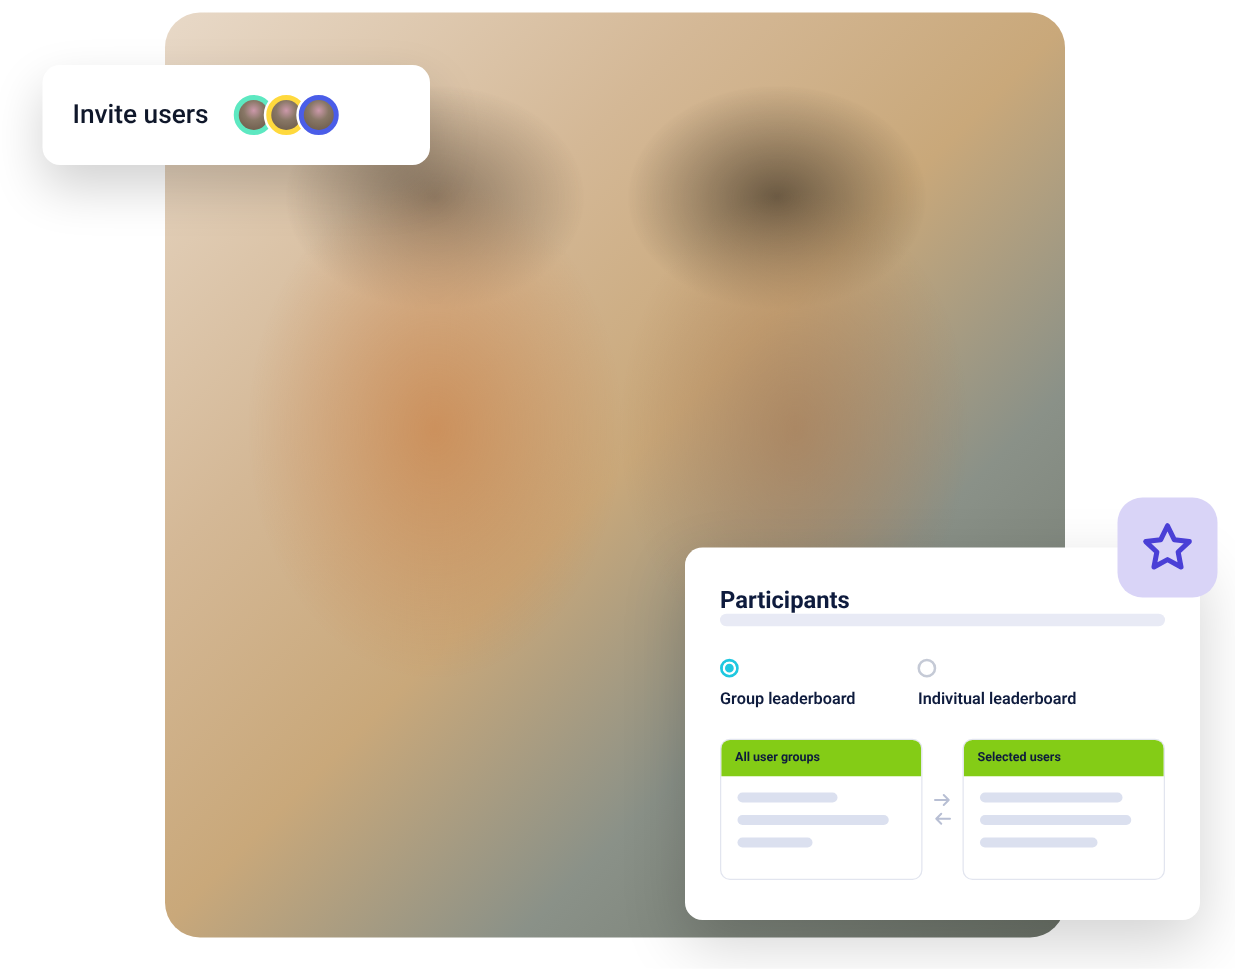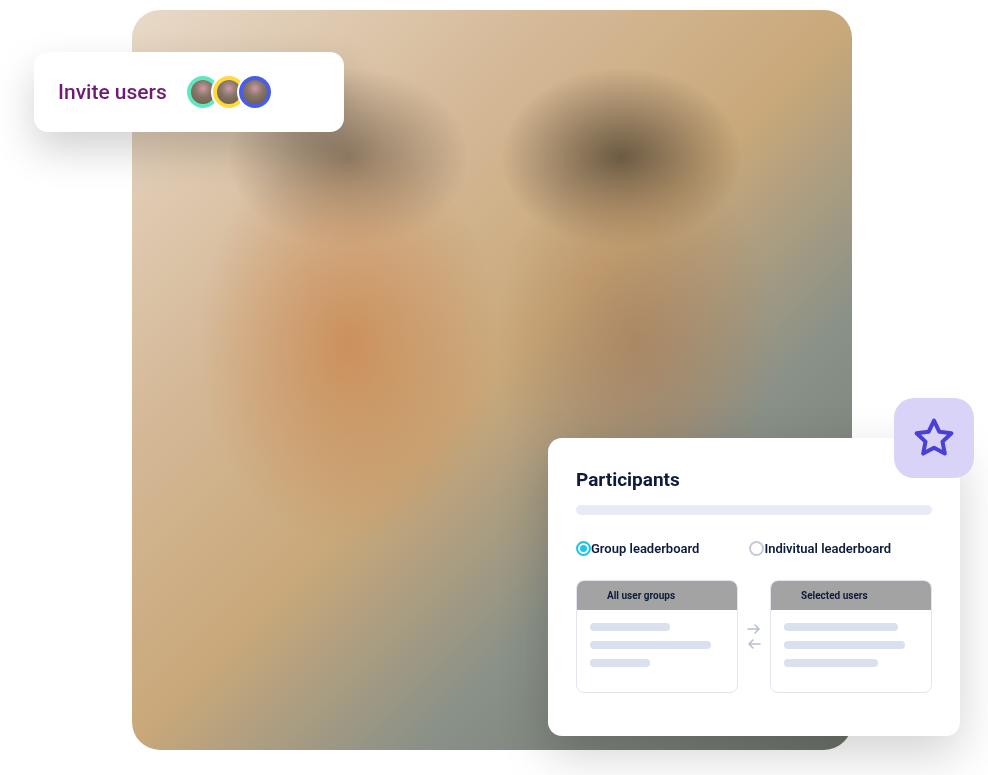--- a/index.html
+++ b/index.html
@@ -41,21 +41,21 @@
       border-radius: 14px;
       box-shadow: 0 18px 40px rgba(0,0,0,0.18);
       display: flex;
       align-items: center;
       padding: 0 24px;
       gap: 18px;
     }
     .invite-label {
       font-size: 21px;
       font-weight: 500;
-      color: #701a75;
+      color: #0f172a;
     }
     .avatar-group {
       display: flex;
       align-items: center;
     }
     .avatar {
       width: 36px;
       height: 36px;
       border-radius: 50%;
       border: 2px solid #fff;
@@ -104,37 +104,39 @@
       height: 298px;
       background: #fff;
       border-radius: 14px;
       box-shadow: 0 18px 50px rgba(0,0,0,0.18);
       padding: 30px 28px 24px;
     }
     .participants-title {
       font-size: 19px;
       font-weight: 700;
       color: #0e1b3d;
-      margin-bottom: 14px;
+      margin-bottom: 0;
     }
     .title-bar {
       width: 100%;
       height: 10px;
       background: #e8eaf5;
       border-radius: 5px;
       margin-bottom: 26px;
     }
     .radio-row {
       display: flex;
       gap: 50px;
       margin-bottom: 24px;
     }
     .radio-option {
       display: flex;
+      gap: 10px;
       cursor: pointer;
+      flex-direction: column;
     }
     .radio-circle {
       width: 15px;
       height: 15px;
       border-radius: 50%;
       border: 2px solid #c5cad6;
       flex-shrink: 0;
     }
     .radio-circle.selected {
       border-color: #1fc8e0;
@@ -151,22 +153,22 @@
       align-items: center;
       gap: 8px;
     }
     .group-box {
       flex: 1;
       border: 1px solid #e2e5ef;
       border-radius: 8px;
       overflow: hidden;
     }
     .group-header {
-      background: #a3a3a3;
-      padding: 9px 30px;
+      background: #84cc16;
+      padding: 9px 11px;
       font-size: 10px;
       font-weight: 700;
       color: #0e1b3d;
     }
     .group-body {
       padding: 13px;
       display: flex;
       flex-direction: column;
       gap: 10px;
       min-height: 82px;

